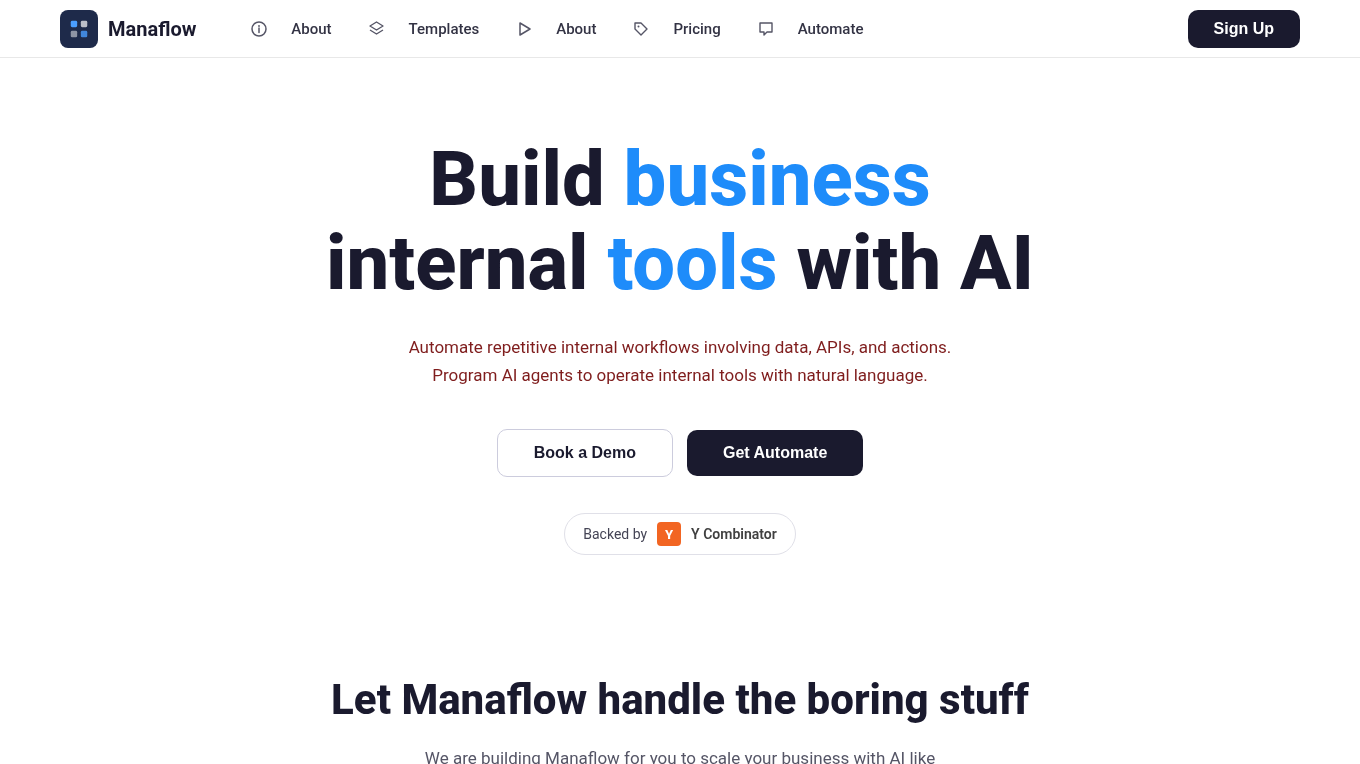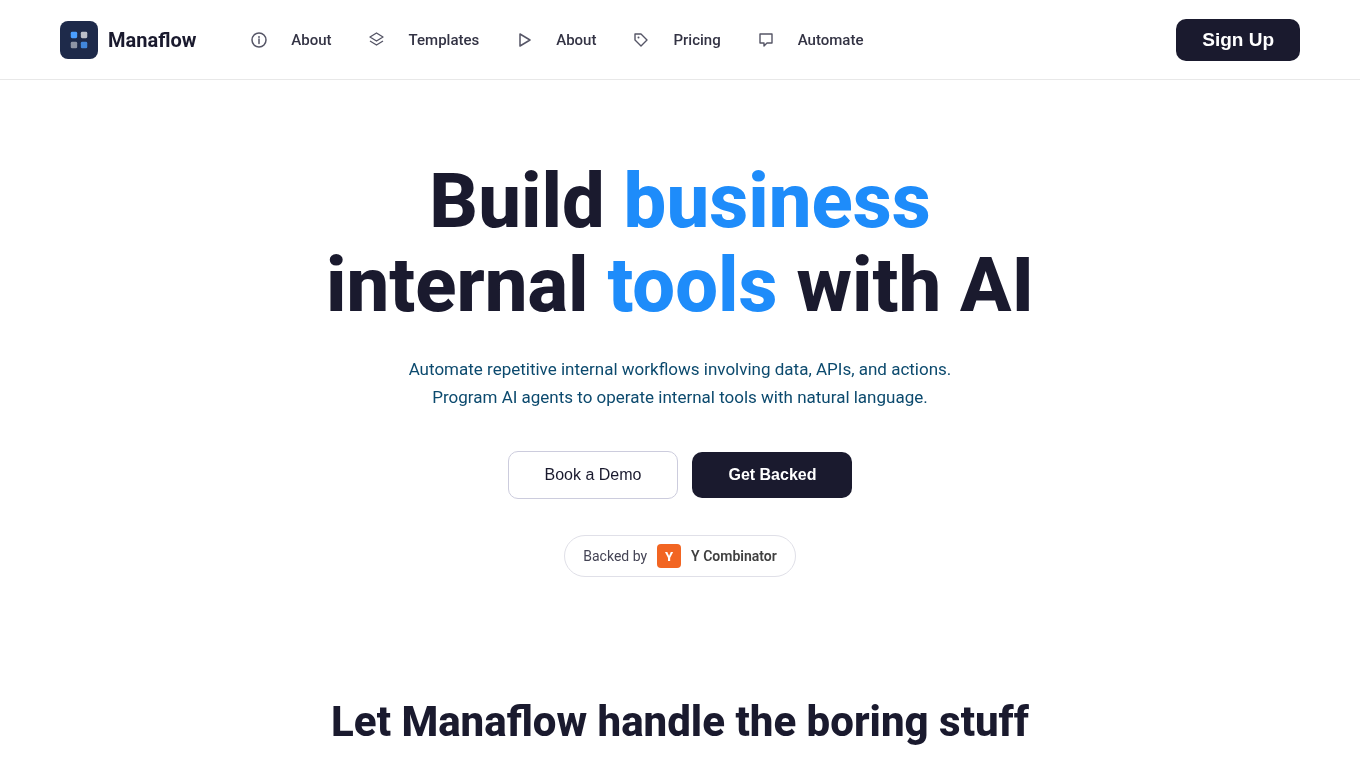--- a/index.html
+++ b/index.html
@@ -15,21 +15,21 @@
       min-height: 764px;
       width: 1360px;
     }
 
     
     nav {
       display: flex;
       align-items: center;
       justify-content: space-between;
       padding: 0 60px;
-      height: 80px;
+      height: 58px;
       border-bottom: 1px solid #e8e8e8;
       background: #ffffff;
     }
 
     .nav-left {
       display: flex;
       align-items: center;
       gap: 40px;
     }
 
@@ -96,21 +96,21 @@
       display: flex;
       align-items: center;
     }
 
     .signup-btn {
       background: #1a1a2e;
       color: #ffffff;
       border: none;
       padding: 10px 26px;
       border-radius: 10px;
-      font-size: 19px;
+      font-size: 16px;
       font-weight: 600;
       cursor: pointer;
       transition: background 0.15s;
     }
 
     
     .hero {
       display: flex;
       flex-direction: column;
       align-items: center;
@@ -127,40 +127,40 @@
       margin-bottom: 28px;
       max-width: 900px;
     }
 
     .hero-title .blue {
       color: #1e8cfa;
     }
 
     .hero-subtitle {
       font-size: 17px;
-      color: #0c4a6e;
+      color: #7f1d1d;
       line-height: 1.65;
       margin-bottom: 40px;
       max-width: 560px;
     }
 
     .hero-buttons {
       display: flex;
       align-items: center;
       gap: 14px;
       margin-bottom: 36px;
     }
 
     .btn-outline {
       padding: 14px 36px;
       border: 1.5px solid #ccccdd;
       border-radius: 10px;
       background: #ffffff;
       font-size: 16px;
-      font-weight: 400;
+      font-weight: 700;
       color: #1a1a2e;
       cursor: pointer;
       transition: border-color 0.15s, background 0.15s;
     }
 
     .btn-primary {
       padding: 14px 36px;
       border: none;
       border-radius: 10px;
       background: #1a1a2e;
@@ -302,21 +302,21 @@
     <span>internal </span><span class="blue">tools</span><span> with AI</span>
   </h1>
 
   <p class="hero-subtitle">
     <span>Automate repetitive internal workflows involving data, APIs, and actions.</span><br>
     <span>Program AI agents to operate internal tools with natural language.</span>
   </p>
 
   <div class="hero-buttons">
     <button class="btn-outline">Book a Demo</button>
-    <button class="btn-primary">Get Backed</button>
+    <button class="btn-primary">Get Automate</button>
   </div>
 
   <div class="yc-badge">
     <span>Backed by</span>
     <div class="yc-logo">
       <span>Y</span>
     </div>
     <span class="yc-text">Y Combinator</span>
   </div>
 </section>

